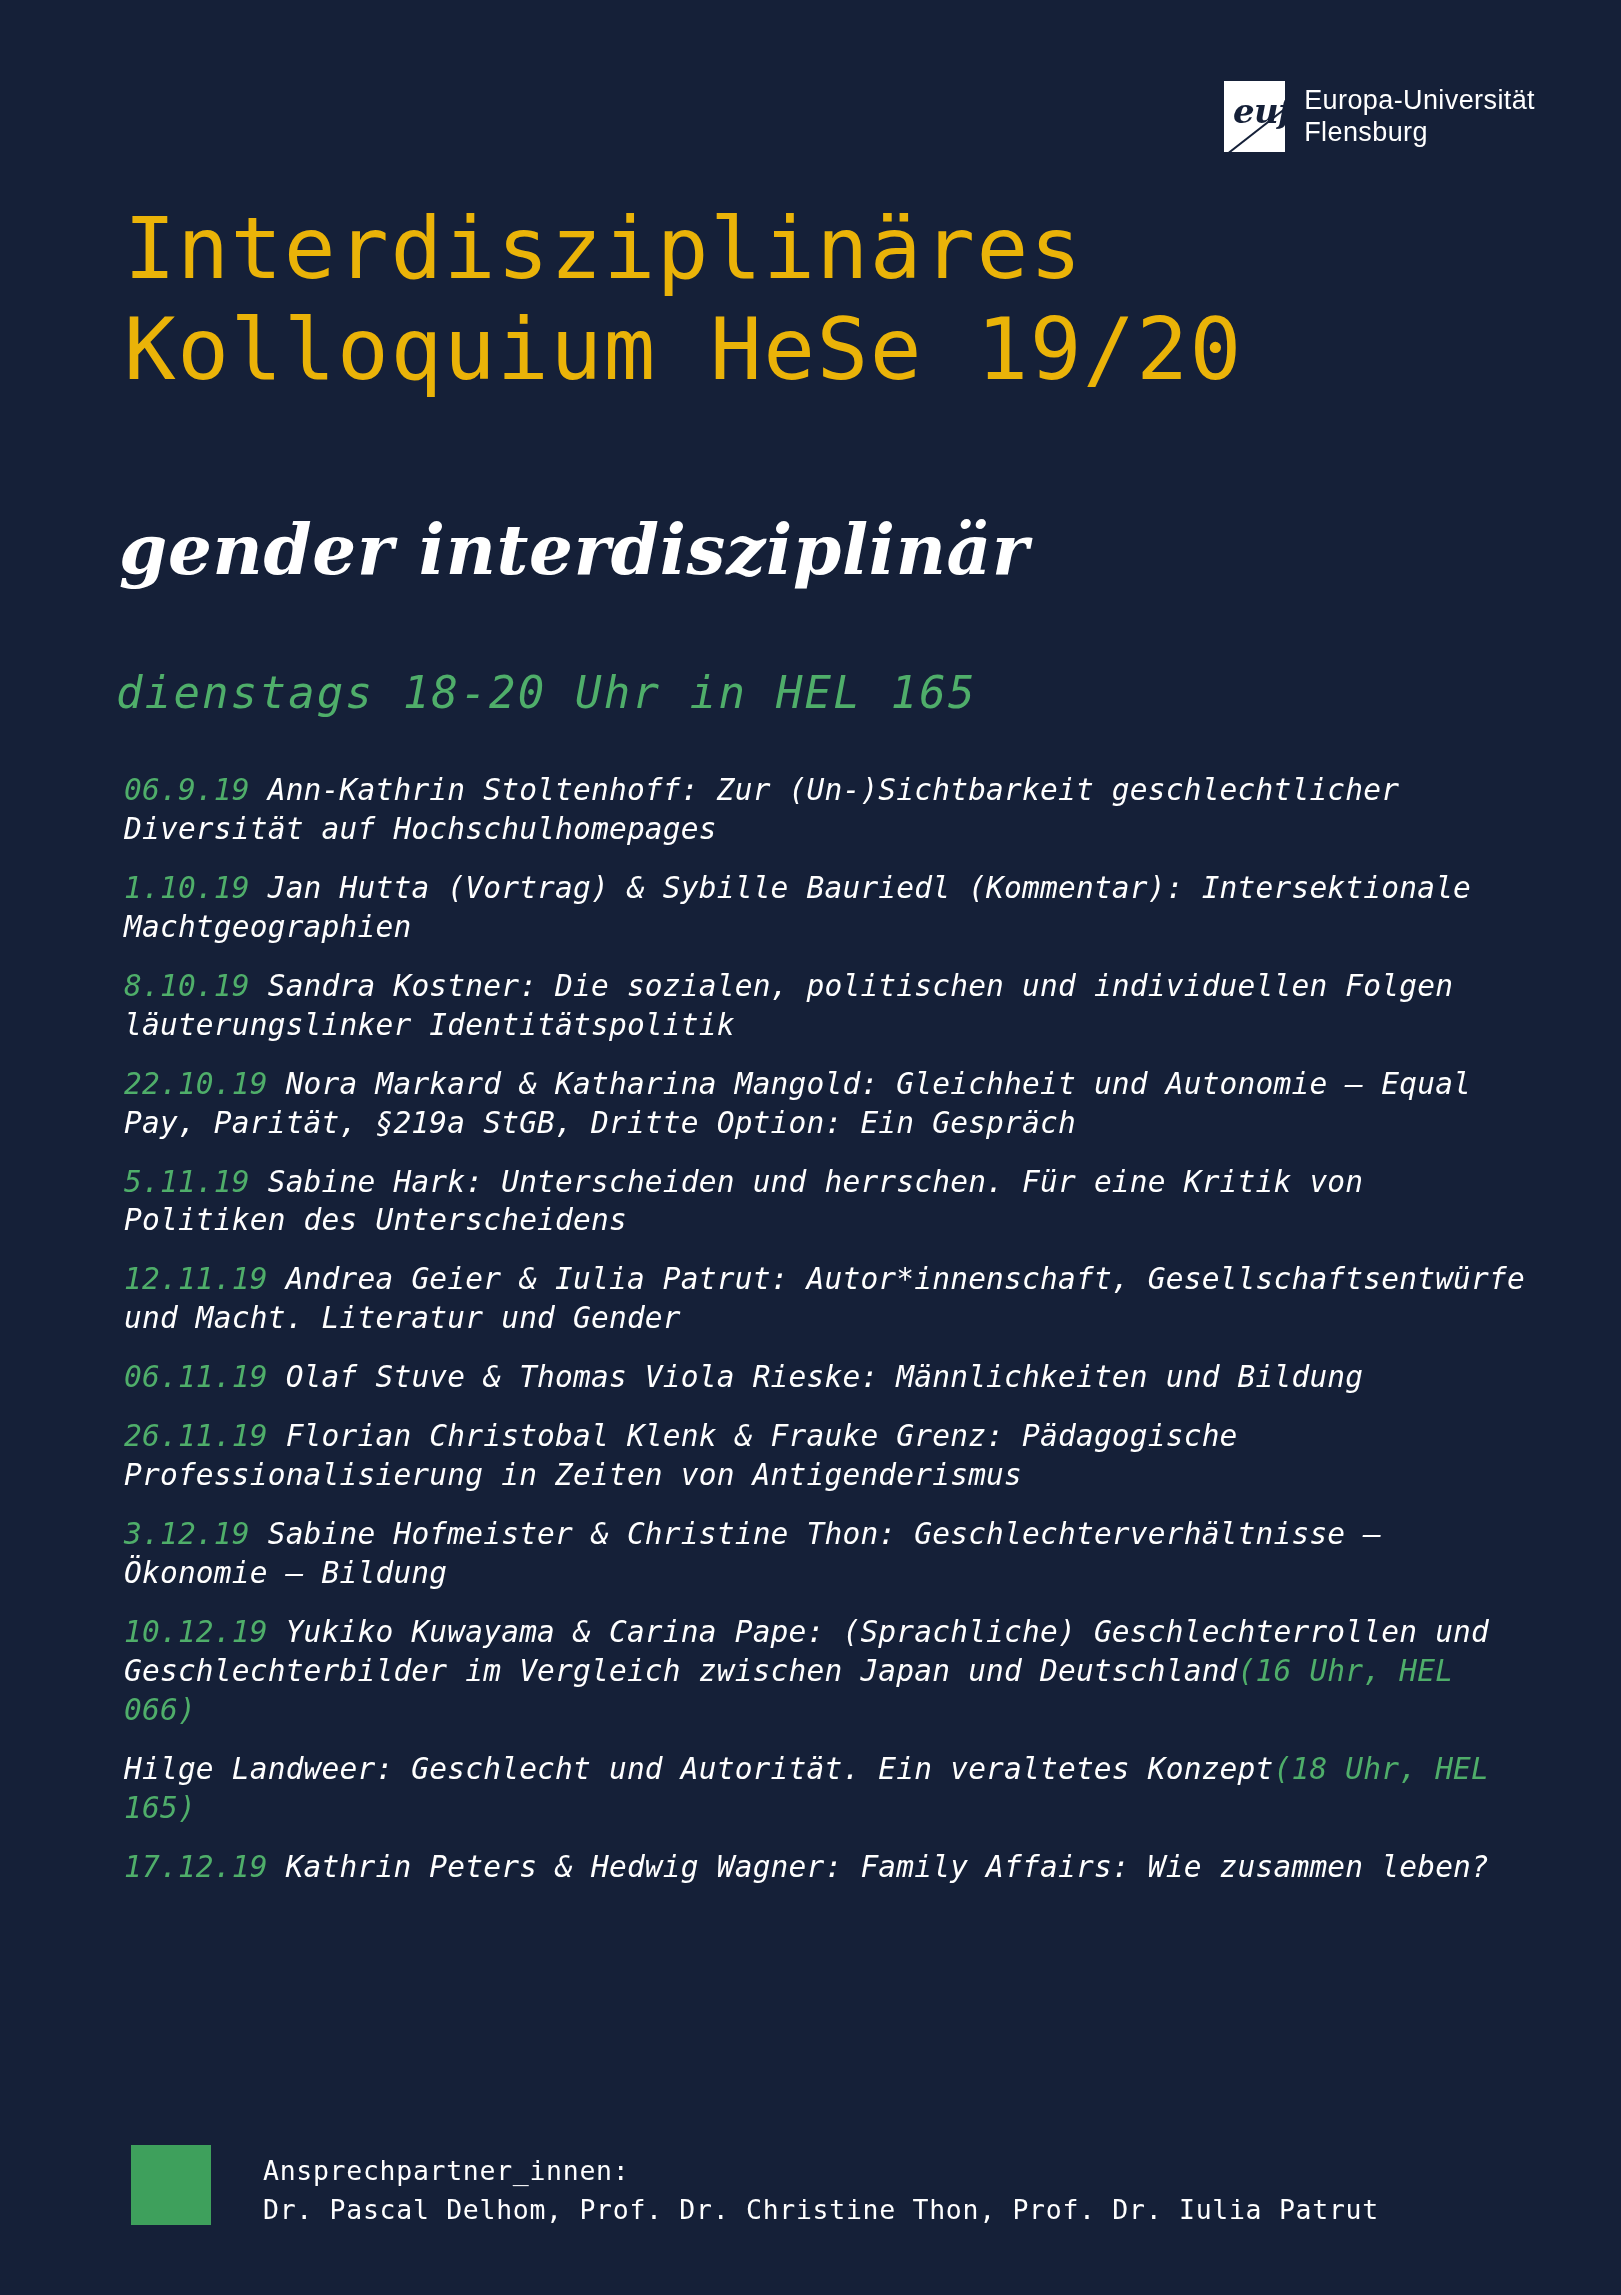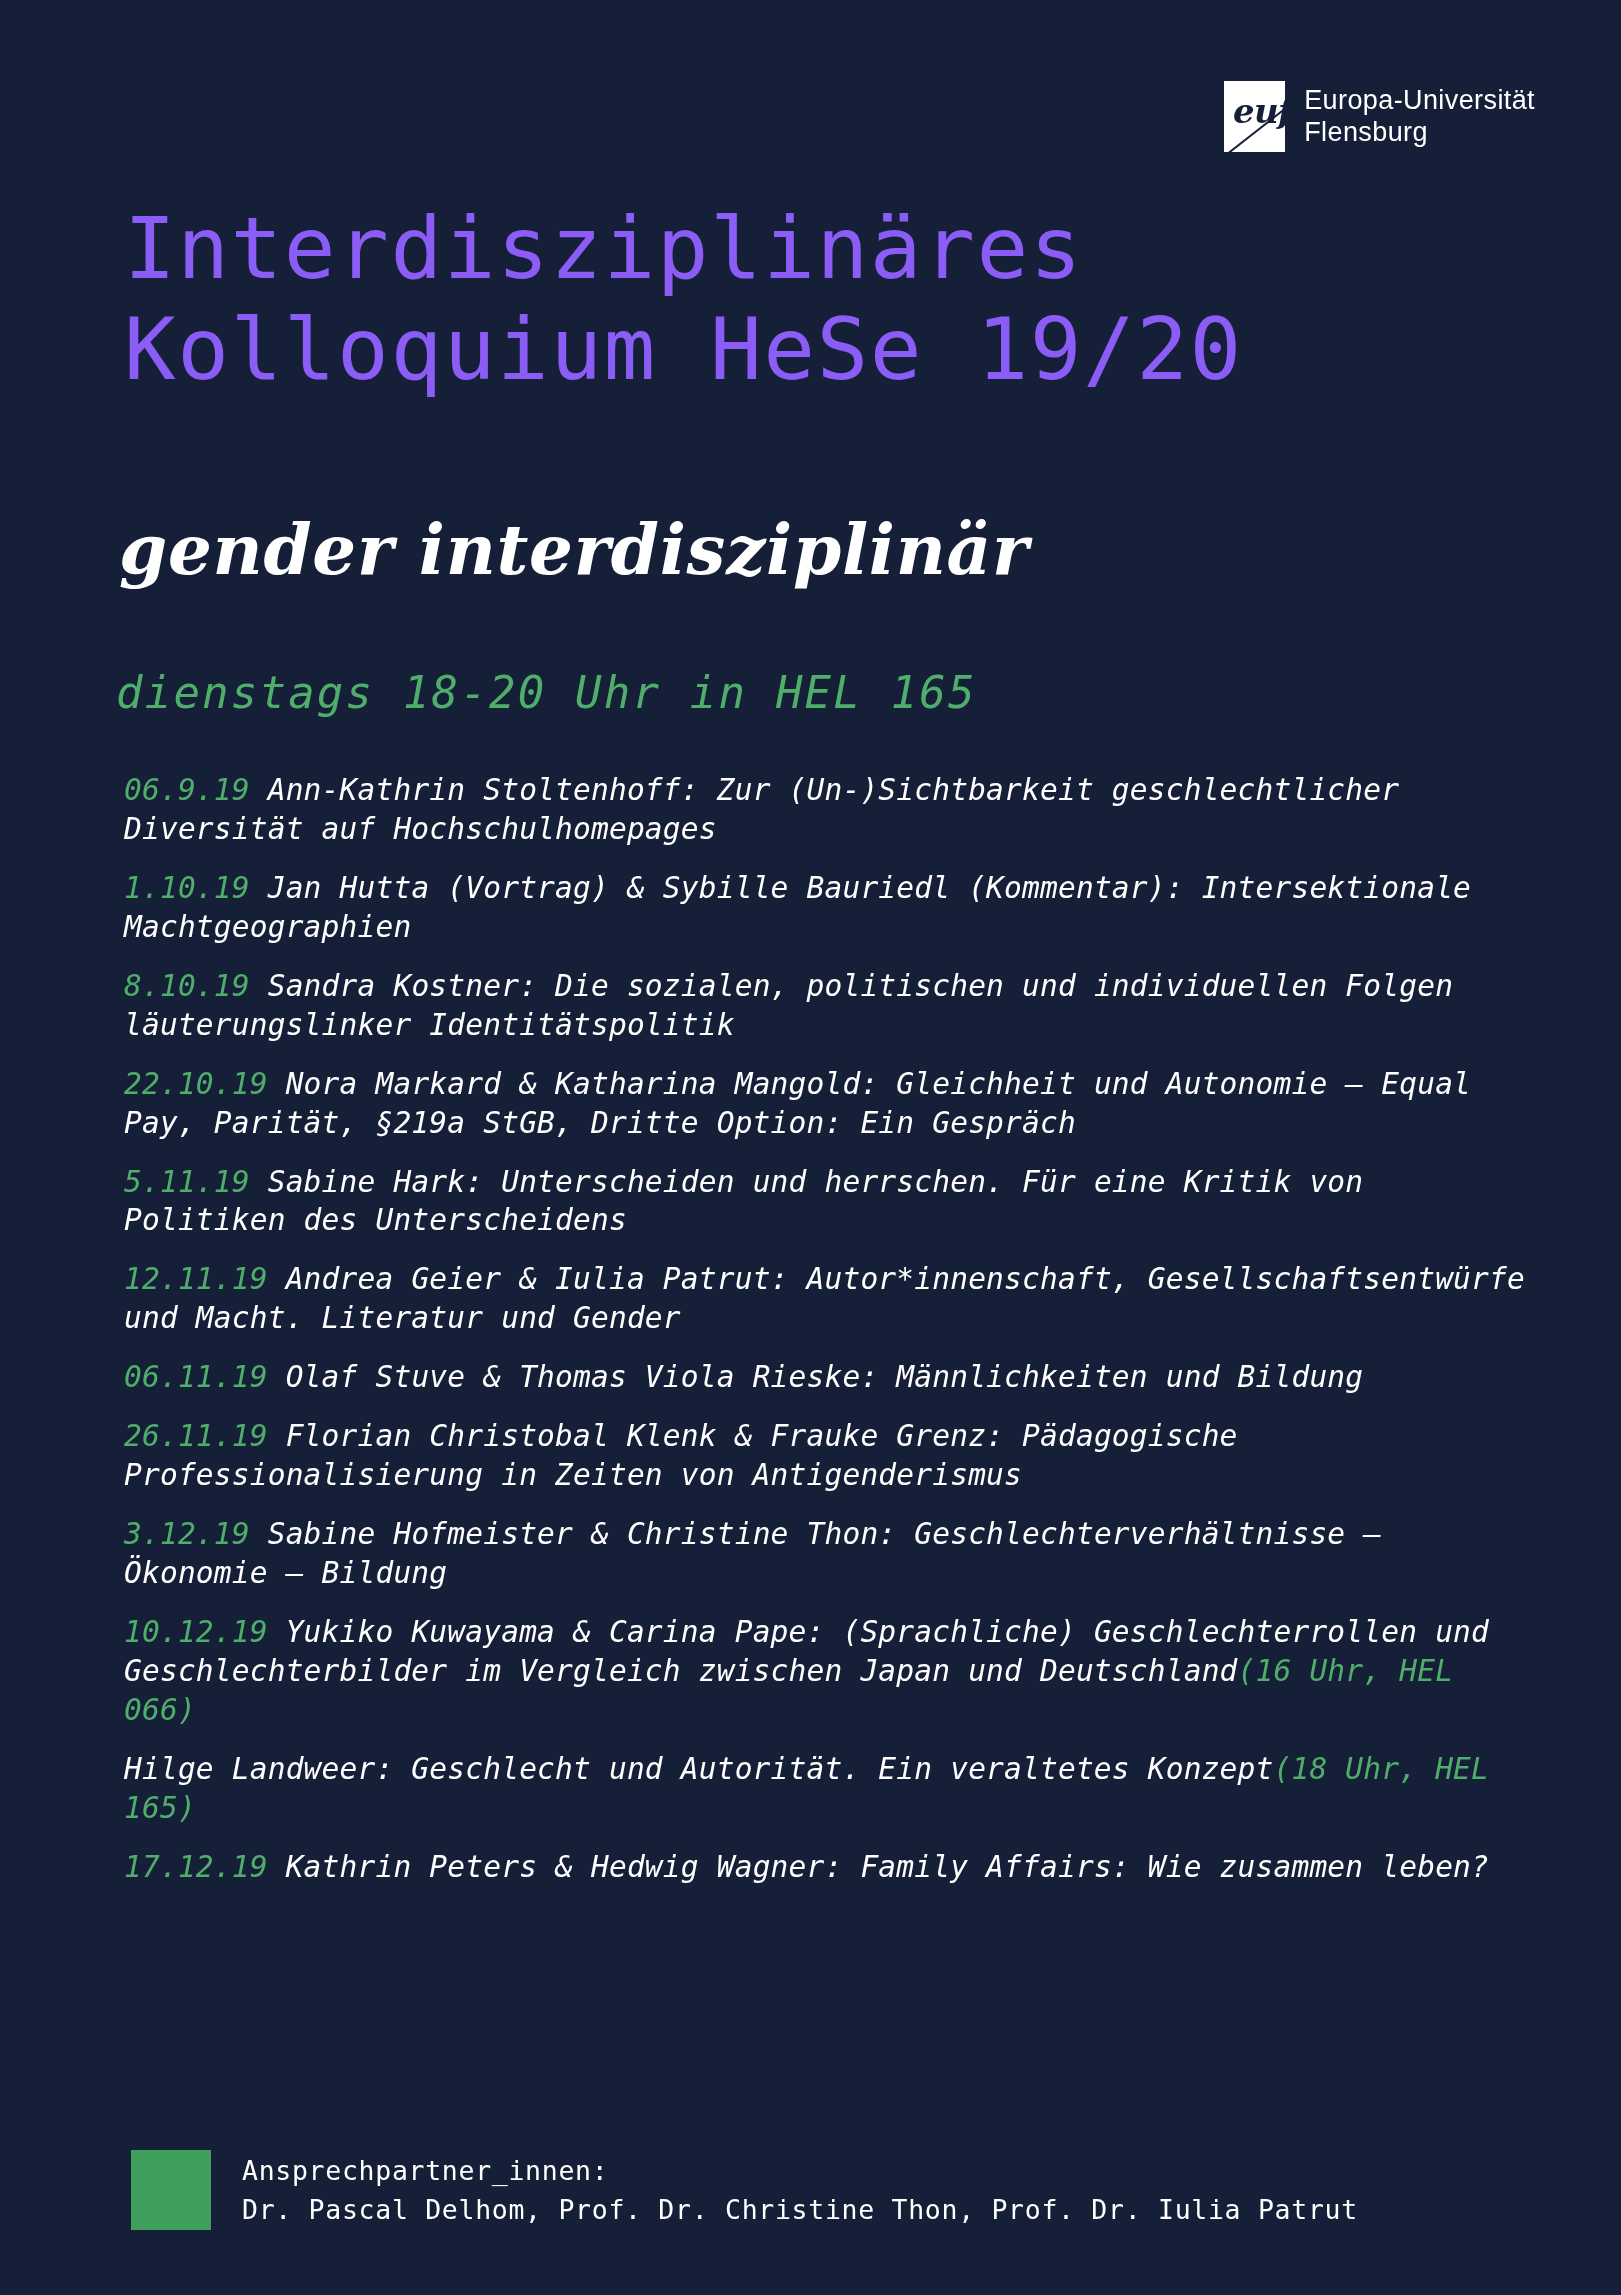--- a/index.html
+++ b/index.html
@@ -58,21 +58,21 @@
     line-height: 1.18;
     letter-spacing: 0.4px;
   }
 
   
   .headline {
     position: absolute;
     left: 124px;
     top: 198px;
     width: 1423px;
-    color: #8b5cf6;
+    color: #eab308;
     font-family: "DejaVu Sans Mono", monospace;
     font-size: 86px;
     line-height: 1.18;
     letter-spacing: 1.5px;
     white-space: pre-line;
   }
 
   .subtitle {
     position: absolute;
     left: 119px;
@@ -118,22 +118,22 @@
   .entry .note {
     color: #4fae6a;
   }
 
   
   .footer {
     position: absolute;
     left: 131px;
     bottom: 65px;
     display: flex;
-    align-items: flex-end;
-    gap: 31px;
+    align-items: flex-start;
+    gap: 52px;
   }
   .footer-square {
     width: 80px;
     height: 80px;
     background: #3ea05c;
     flex: 0 0 auto;
   }
   .footer-text {
     color: #ffffff;
     font-family: "DejaVu Sans Mono", monospace;

